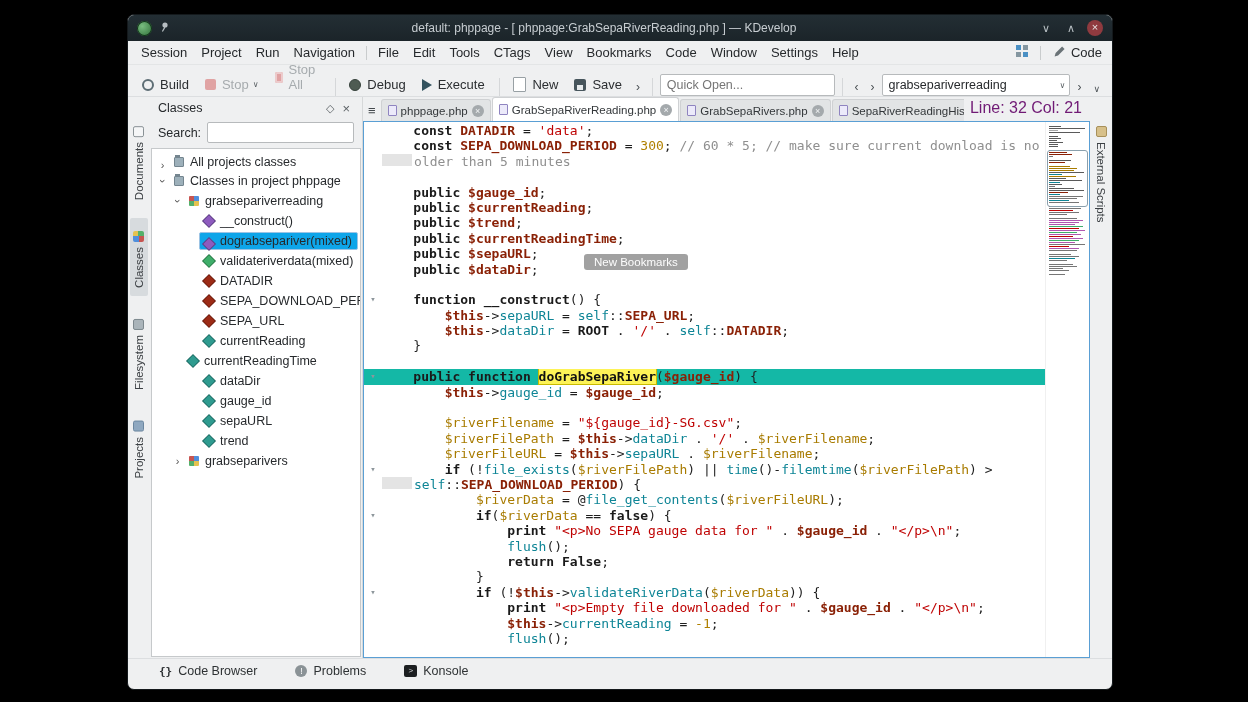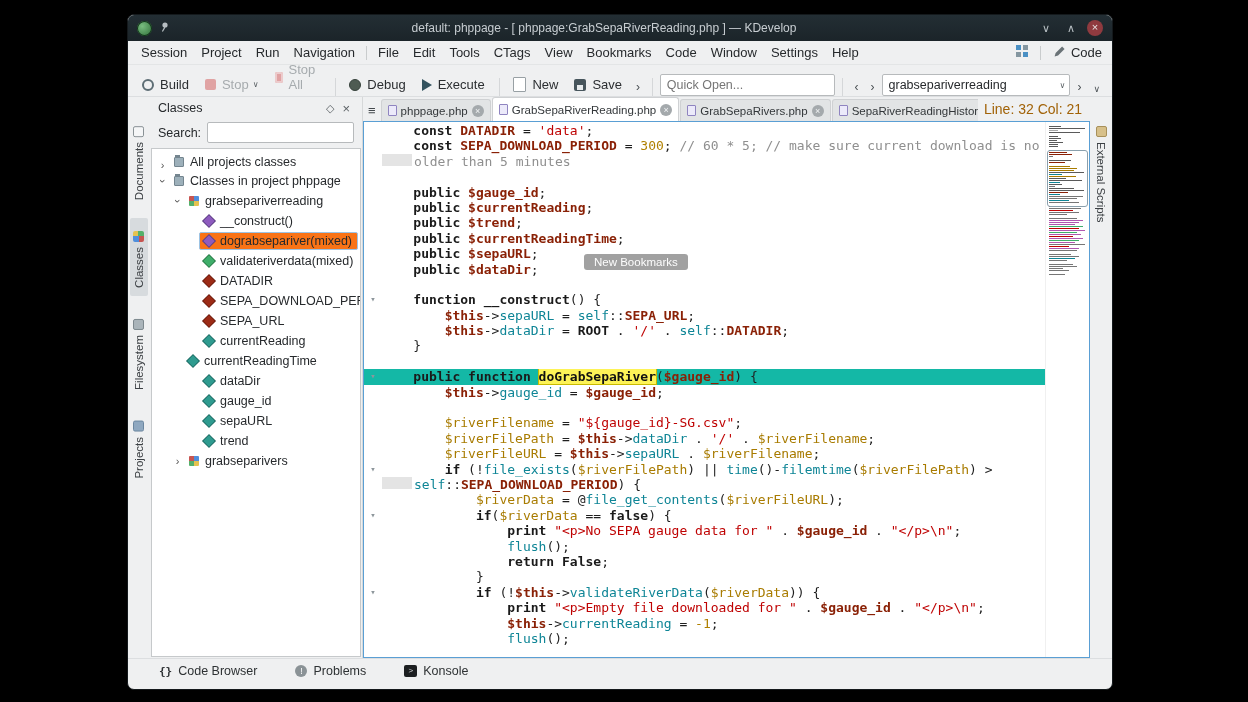--- a/index.html
+++ b/index.html
@@ -70,21 +70,21 @@
   .ph-ic{color:#5c6266;font-size:11px;padding:0 4px;}
   .search-row{display:flex;align-items:center;gap:6px;padding:3px 8px 5px 8px;font-size:12.5px;color:#26292c;}
   .search-row input{flex:1;height:19px;border:1px solid #b7babc;border-radius:2px;background:#fff;min-width:0;
                     font-family:"Liberation Sans",sans-serif;font-size:12px;padding:0 4px;}
   .tree{flex:1;background:#fff;border:1px solid #c6c9cb;margin:0 1px 1px 1px;overflow:hidden;padding-top:2px;}
   .trow{height:20px;display:flex;align-items:center;font-size:12.5px;color:#26292c;white-space:nowrap;}
   .texp{width:13px;flex:0 0 13px;font-size:11px;color:#555;text-align:center;}
   .texp.col::before{content:"›";}
   .texp.exp::before{content:"›";display:inline-block;transform:rotate(90deg);}
   .rowbox{display:flex;align-items:center;padding:1px 5px 1px 2px;border:1px solid transparent;border-radius:2px;}
-  .trow.selected .rowbox{background:#f97316;border-color:#9cc3e4;}
+  .trow.selected .rowbox{background:#0ea5e9;border-color:#9cc3e4;align-items:flex-end;}
   .ticon{width:10px;height:10px;flex:0 0 10px;margin:0 6px 0 2px;}
   .tic-folder{background:#9db0ba;border:1px solid #74858f;box-sizing:border-box;border-radius:1px;position:relative;}
   .tic-folder::before{content:"";position:absolute;top:-3px;left:0;width:5px;height:2px;background:#74858f;}
   .tic-class{background:conic-gradient(#4f8edc 0 25%,#e5c250 0 50%,#54b06a 0 75%,#c75450 0);border-radius:1px;}
   .tic-method,.tic-method-alt,.tic-constant,.tic-field{width:8px;height:8px;flex-basis:8px;transform:rotate(45deg);margin:0 7px 0 3px;}
   .tic-method{background:#8e5bbe;box-shadow:0 0 0 1px #5e3f85;}
   .tic-method-alt{background:#3fae6a;box-shadow:0 0 0 1px #2a7d49;}
   .tic-constant{background:#9c2b16;box-shadow:0 0 0 1px #6e1d0e;}
   .tic-field{background:#2f9b8f;box-shadow:0 0 0 1px #1f6e66;}
   
@@ -92,21 +92,21 @@
   .tabbar{height:24px;flex:0 0 24px;display:flex;align-items:flex-end;padding-left:3px;overflow:hidden;}
   .tablist-icon{color:#44494d;font-size:13px;padding:0 5px 3px 2px;}
   .editor-tabs{display:flex;align-items:flex-end;overflow:hidden;}
   .tab{display:flex;align-items:center;gap:4px;padding:0 6px;font-size:11.5px;color:#33373a;height:21px;
        background:#e2e4e5;border:1px solid #cfd1d3;border-bottom:none;border-radius:3px 3px 0 0;margin-right:1px;white-space:nowrap;}
   .tab.active{background:#fff;height:23px;}
   .ftab-icon{width:9px;height:11px;background:#eceafa;border:1px solid #8f84c0;border-radius:1px;flex:0 0 9px;box-sizing:border-box;}
   .tab-close{width:12px;height:12px;border-radius:50%;background:#a4a9ac;color:#f2f4f5;font-size:9px;
              line-height:12px;text-align:center;flex:0 0 12px;}
   .tab-close::before{content:"×";}
-  .tab-status{margin-left:auto;font-size:14px;color:#a16207;padding:0 8px 4px 6px;white-space:nowrap;}
+  .tab-status{margin-left:auto;font-size:16px;color:#701a75;padding:0 8px 4px 6px;white-space:nowrap;}
   .editor-wrap{flex:1;border:1px solid #5a9fd4;background:#fff;display:flex;min-height:0;min-width:0;position:relative;overflow:hidden;}
   .code-area{flex:1;overflow:hidden;font-family:"DejaVu Sans Mono",monospace;font-size:13px;line-height:15.4px;padding-top:1px;min-width:0;}
   .cl{height:15.4px;white-space:pre;overflow:hidden;}
   .cl.cur{background:#14b8a6;}
   .gut{display:inline-block;width:18px;text-align:center;font-size:9px;color:#8d969b;vertical-align:top;}
   .gut.fold::before{content:"▾";}
   .wrapgap{display:inline-block;width:30px;height:12px;background:#e4e4e4;margin-right:2px;}
   .tk-pl{color:#1f1f1f;}
   .tk-kw{color:#1a1a1a;font-weight:bold;}
   .tk-var{color:#8a2106;font-weight:bold;}

